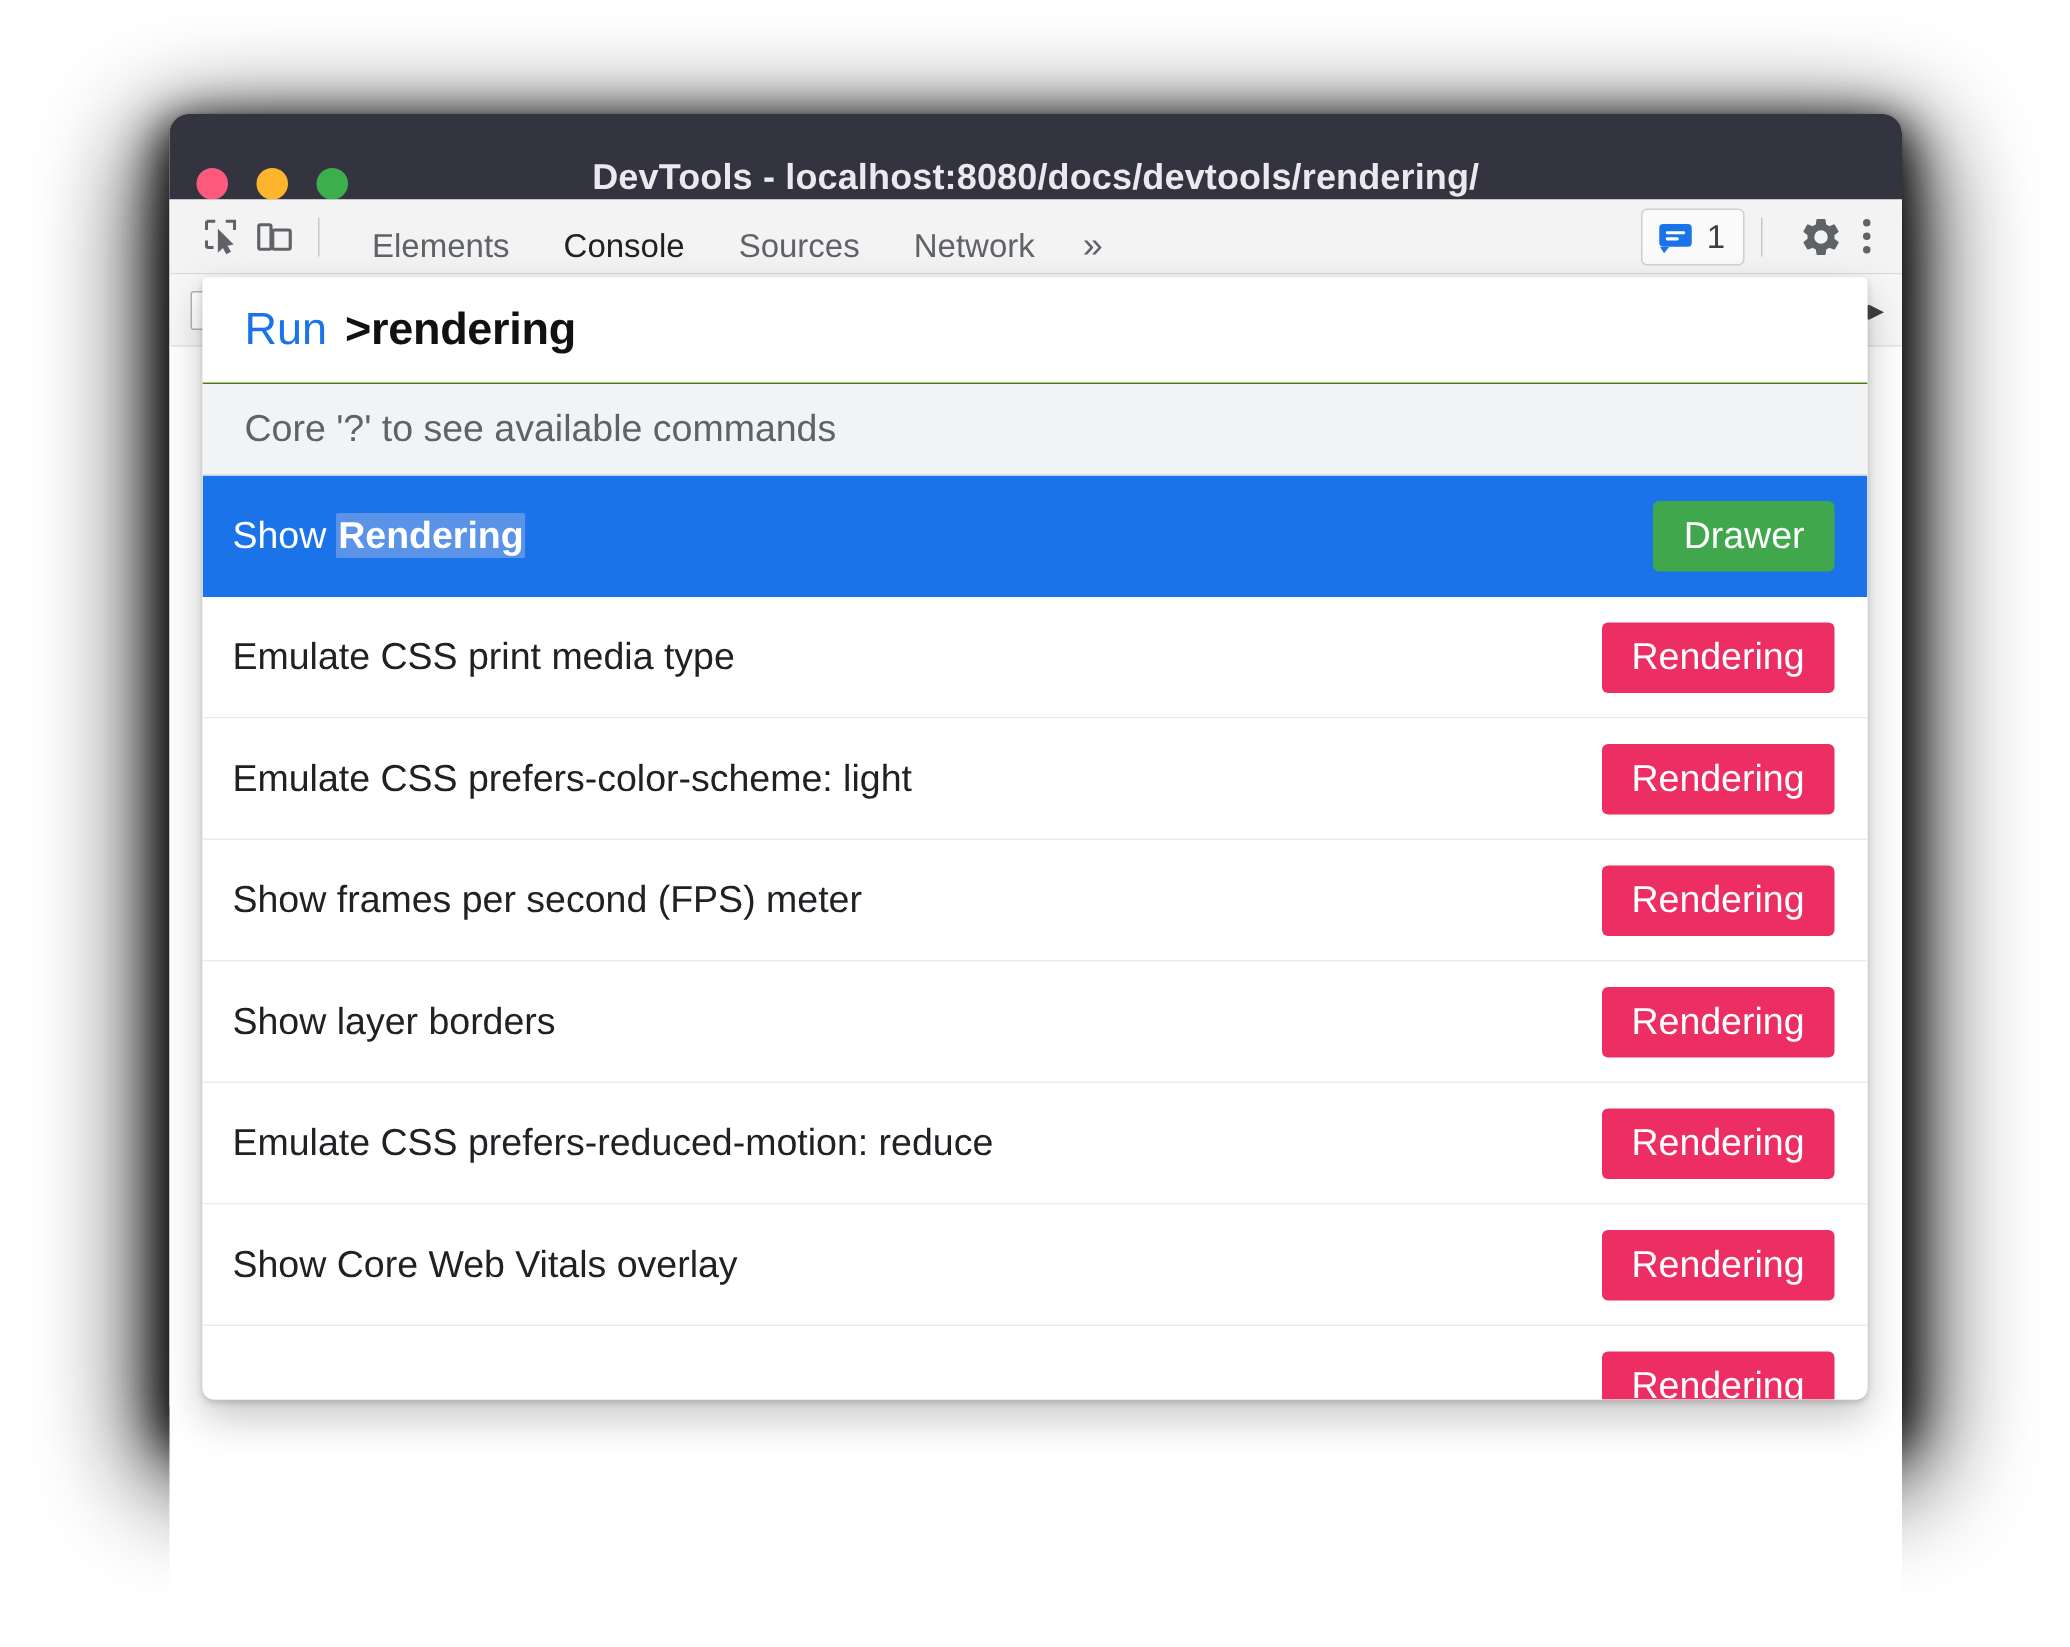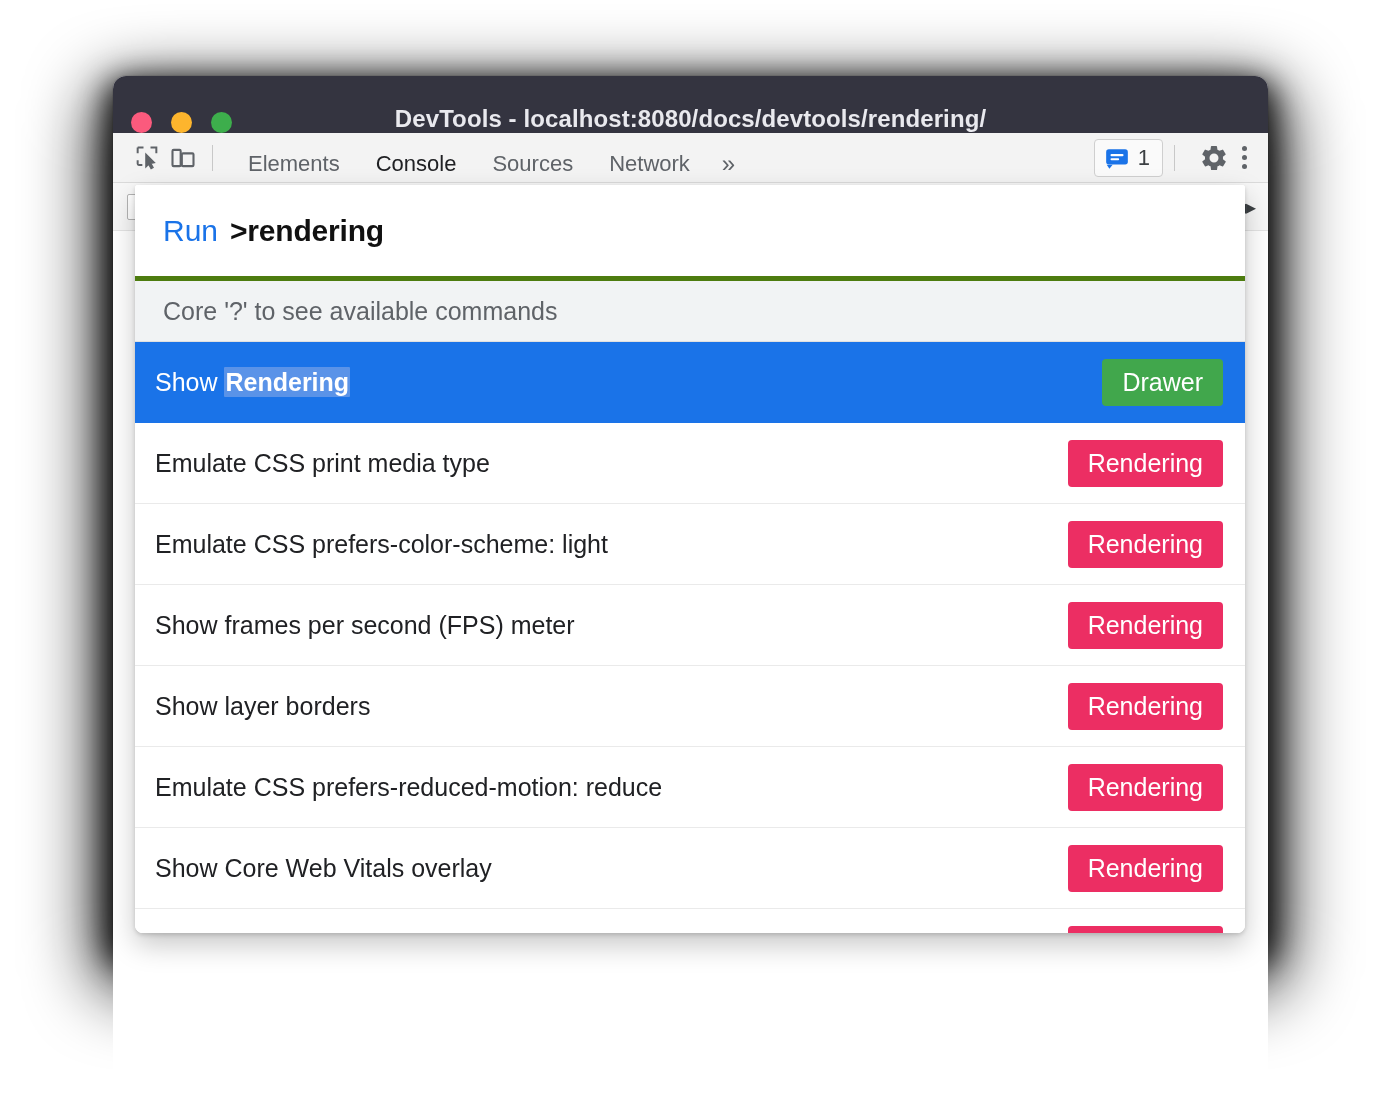--- a/index.html
+++ b/index.html
@@ -149,26 +149,26 @@
     border-radius: 3px 3px 8px 8px;
     box-shadow:
       0 2px 4px rgba(0,0,0,0.16),
       0 12px 28px rgba(0,0,0,0.22);
     overflow: hidden;
     display: flex;
     flex-direction: column;
   }
 
   .palette-input-row {
-    height: 96px;
+    height: 71px;
     display: flex;
     align-items: center;
     padding: 0 28px;
     background: #ffffff;
-    border-bottom: 5px solid #4d7c0f;
+    border-bottom: 1px solid #4d7c0f;
     flex: 0 0 auto;
   }
   .run-prefix {
     color: #1a73e8;
     font-size: 30px;
     margin-right: 12px;
   }
   .run-query {
     color: #111111;
     font-size: 30px;

